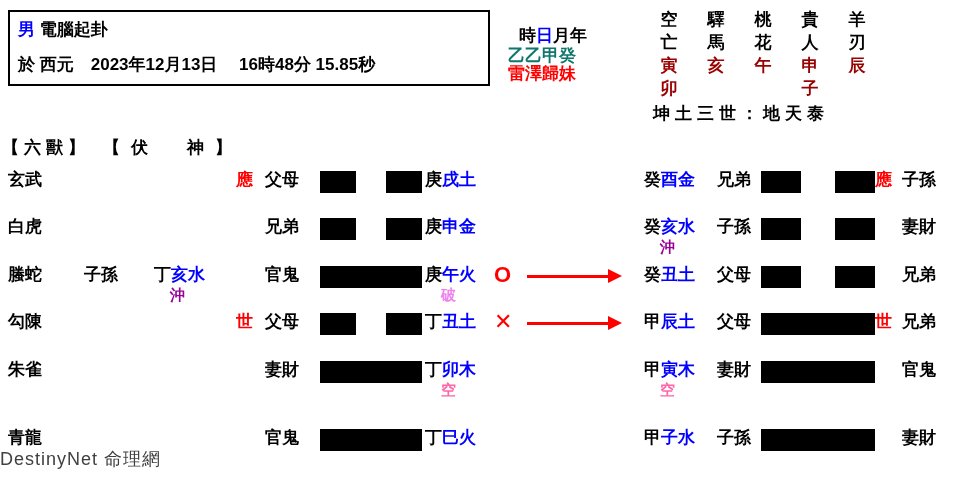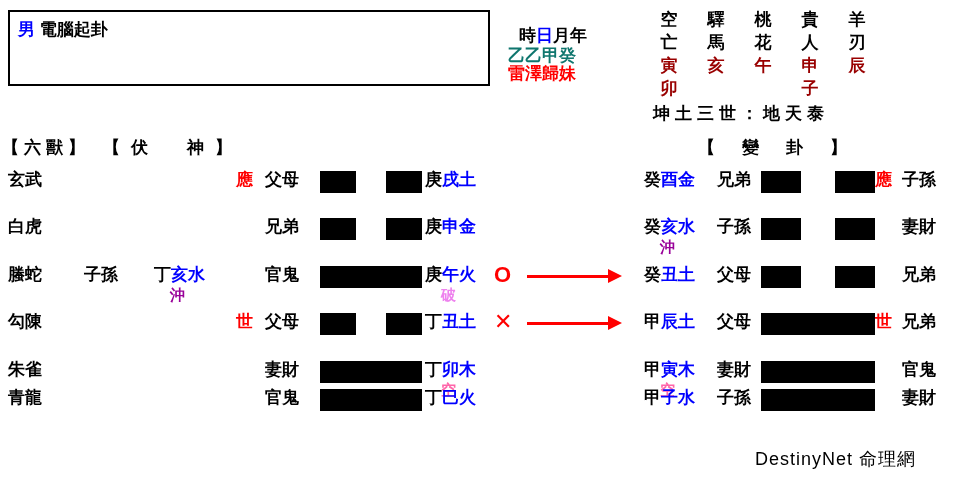--- a/index.html
+++ b/index.html
@@ -25,21 +25,21 @@
   #main-gua-title{left:203px;top:102px;letter-spacing:1px;}
   #changed-gua-title{left:653px;top:102px;letter-spacing:5px;}
   
   .colhead{top:136px;}
   #ch-beasts{left:2px;letter-spacing:5px;}
   #ch-hidden{left:103px;letter-spacing:11px;}
   #ch-main{left:268px;letter-spacing:7px;}
   #ch-changed{left:698px;letter-spacing:5px;}
   
   .row{position:absolute;left:0;width:764px;height:47px;}
-  .r0{top:166px;}.r1{top:213px;}.r2{top:261px;text-align:center;}.r3{top:308px;text-align:center;}.r4{top:356px;}.r5{top:384px;padding-left:36px;}
+  .r0{top:166px;}.r1{top:213px;}.r2{top:261px;text-align:center;}.r3{top:308px;text-align:center;}.r4{top:356px;}.r5{top:424px;padding-left:36px;}
   .cell{position:absolute;top:4px;line-height:20px;white-space:nowrap;}
   .beast{left:8px;}
   .hid-rel{left:84px;}
   .hid-gz{left:154px;}
   .marker{left:236px;color:#FF0000;}
   .rel{left:265px;}
   .gline{position:absolute;top:5px;height:22px;}
   .gl-main{left:320px;width:102px;}
   .gl-chg{left:761px;width:114px;}
   .yang{background:#000;}
@@ -55,33 +55,34 @@
   .n-chg{left:660px;}
   .note[data-note-char="沖"]{color:#990099;}
   .note[data-note-char="破"]{color:#EE82EE;}
   .note[data-note-char="空"]{color:#FF66AA;}
   .change-symbol{left:494px;top:2px;color:#FF0000;font-size:22px;line-height:24px;}
   .arrow-line{position:absolute;left:527px;top:14px;width:82px;height:3px;background:#FF0000;}
   .arrow-head{position:absolute;left:608px;top:8px;width:0;height:0;
               border-top:7px solid transparent;border-bottom:7px solid transparent;
               border-left:14px solid #FF0000;}
   
-  #watermark{left:0;top:447px;width:916px;text-align:right;color:#000000;
+  #watermark{left:0;top:447px;width:916px;text-align:left;color:#404040;
              font-weight:400;font-size:18px;letter-spacing:1px;}
 </style>
 </head>
 <body>
 
 <div id="stage">
 
   <div id="info-box" class="abs">
     <div id="info-line1" class="abs">
       <span class="blue">男</span>
       <span>電腦起卦</span>
     </div>
+    <div id="info-line2" class="abs">於 西元　2023年12月13日　 16時48分 15.85秒</div>
   </div>
 
   <div id="pillar-labels" class="abs">
     <span>時</span><span class="blue">日</span><span>月</span><span>年</span>
   </div>
   <div id="pillar-stems" class="abs">乙乙甲癸</div>
   <div id="pillar-branches" class="abs">雷澤歸妹</div>
 
   <div class="star-col sc0">
     <span class="star-cell">空</span>
@@ -111,21 +112,20 @@
     <span class="star-cell">羊</span>
     <span class="star-cell">刃</span>
     <span class="star-cell star-val">辰</span>
     <span class="star-cell star-val"></span>
   </div>
 
   <div id="ch-beasts" class="abs colhead">【六獸】</div>
 
   <div id="changed-gua-title" class="abs">坤土三世：地天泰</div>
   <div id="ch-hidden" class="abs colhead">【伏　神】</div>
-  <div id="ch-changed" class="abs colhead">【　變　卦　】</div>
 
   <div class="row r0">
     <span class="cell beast">玄武</span>
     <span class="cell marker">應</span>
     <span class="cell rel">父母</span>
     <div class="gline gl-main yin"></div>
     <span class="cell gz"><span>庚</span><span class="blue">戌土</span></span>
     <span class="cell chg-gz"><span>癸</span><span class="blue">酉金</span></span>
     <span class="cell chg-rel">兄弟</span>
     <div class="gline gl-chg yin"></div>

